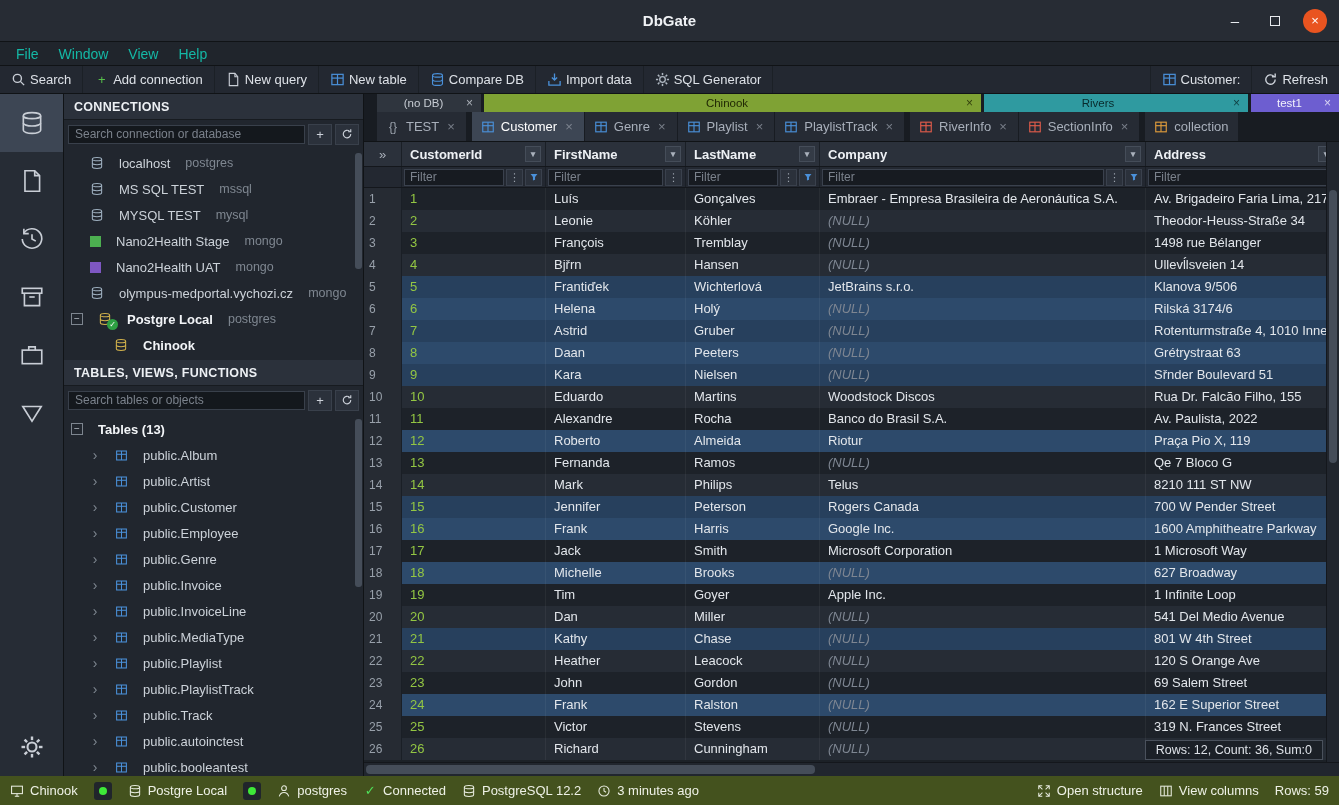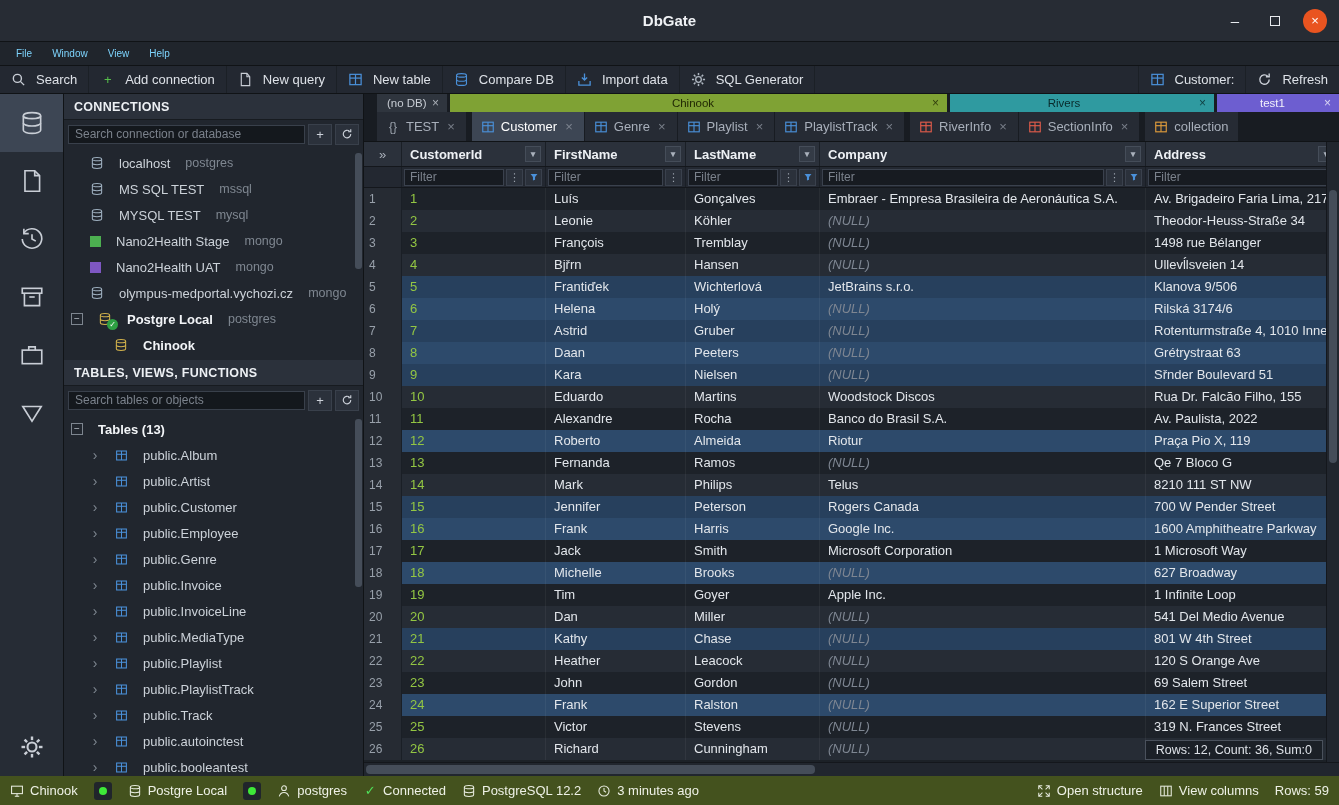--- a/index.html
+++ b/index.html
@@ -13,26 +13,26 @@
   .tb-title { font-weight:bold; font-size:15px; color:#f0f2f5; }
   .win-controls { position:absolute; right:12px; top:0; height:100%; display:flex; align-items:center; gap:16px; }
   .win-btn { width:24px; height:24px; border-radius:50%; display:flex; align-items:center;
              justify-content:center; color:#e8ebef; font-size:15px; }
   .win-btn.close { background:#e95420; font-size:13px; color:#fff; }
   .max-box { width:10px; height:10px; border:1.5px solid #e8ebef; display:inline-block; }
 
   
   .menubar { height:24px; flex:0 0 24px; background:#20252c; display:flex; align-items:center;
              padding:0 6px; border-bottom:1px solid #101316; }
-  .menu-item { padding:2px 10px; font-size:10px; color:#7dd3fc; }
+  .menu-item { padding:2px 10px; font-size:14px; color:#14b8a6; }
   .toolbar { height:28px; flex:0 0 28px; background:#232831; display:flex; align-items:stretch;
              border-bottom:1px solid #101316; }
   .tb-group { display:flex; }
   .tb-right { margin-left:auto; }
-  .tb-btn { display:flex; align-items:center; gap:10px; padding:0 11px; font-size:13px; color:#dde1e7;
+  .tb-btn { display:flex; align-items:center; gap:4px; padding:0 11px; font-size:13px; color:#dde1e7;
             border-right:1px solid #1b2026; }
   .tb-right .tb-btn { border-left:1px solid #1b2026; border-right:none; }
 
   .ic { display:inline-flex; align-items:center; justify-content:center; width:15px; height:15px;
         color:#c9ced6; flex:0 0 auto; }
   .ic svg { width:100%; height:100%; display:block; }
   .tic { font-size:13px; line-height:1; }
 
   
   .main { flex:1; display:flex; min-height:0; }
@@ -74,21 +74,21 @@
   .chev { color:#7f8791; width:10px; display:inline-flex; justify-content:center; font-size:14px; flex:0 0 10px; }
   .mini-scroll { position:absolute; right:1px; top:3px; bottom:3px; width:7px; }
   .mini-thumb { position:absolute; left:0; width:7px; background:#454d59; border-radius:3px; }
 
   
   .rightarea { flex:1; display:flex; flex-direction:column; min-width:0; background:#181c22; }
   .dbtabs { height:18px; flex:0 0 18px; display:flex; align-items:stretch; padding-left:13px; background:#181c22; }
   .dbtab { display:flex; align-items:center; font-size:11.5px; padding:0 6px; margin-right:3px; }
   .dbtab.plain { background:#2f353e; color:#c7ccd3; }
   .dbtab-label { flex:1; text-align:center; padding:0 4px; white-space:nowrap; overflow:hidden; }
-  .dbtabs>:nth-child(1){ width:70px; }
+  .dbtabs>:nth-child(1){ width:104px; }
   .dbtabs>:nth-child(2){ width:497px; }
   .dbtabs>:nth-child(3){ width:264px; }
   .dbtabs>:nth-child(4){ flex:1; margin-right:0; }
   .tab-close { opacity:.8; font-size:12px; padding:0 2px; }
   .objtabs { height:30px; flex:0 0 30px; display:flex; align-items:stretch; background:#181c22;
              border-bottom:1px solid #101316; padding-left:13px; }
   .objtab { display:flex; align-items:center; gap:6px; padding:0 9px; background:#262b34; color:#a8afba;
             font-size:13px; border-right:1px solid #181c22; white-space:nowrap; overflow:hidden; }
   .objtab.gstart { margin-left:5px; }
   .objtab.active { background:#3d4654; color:#fff; }

